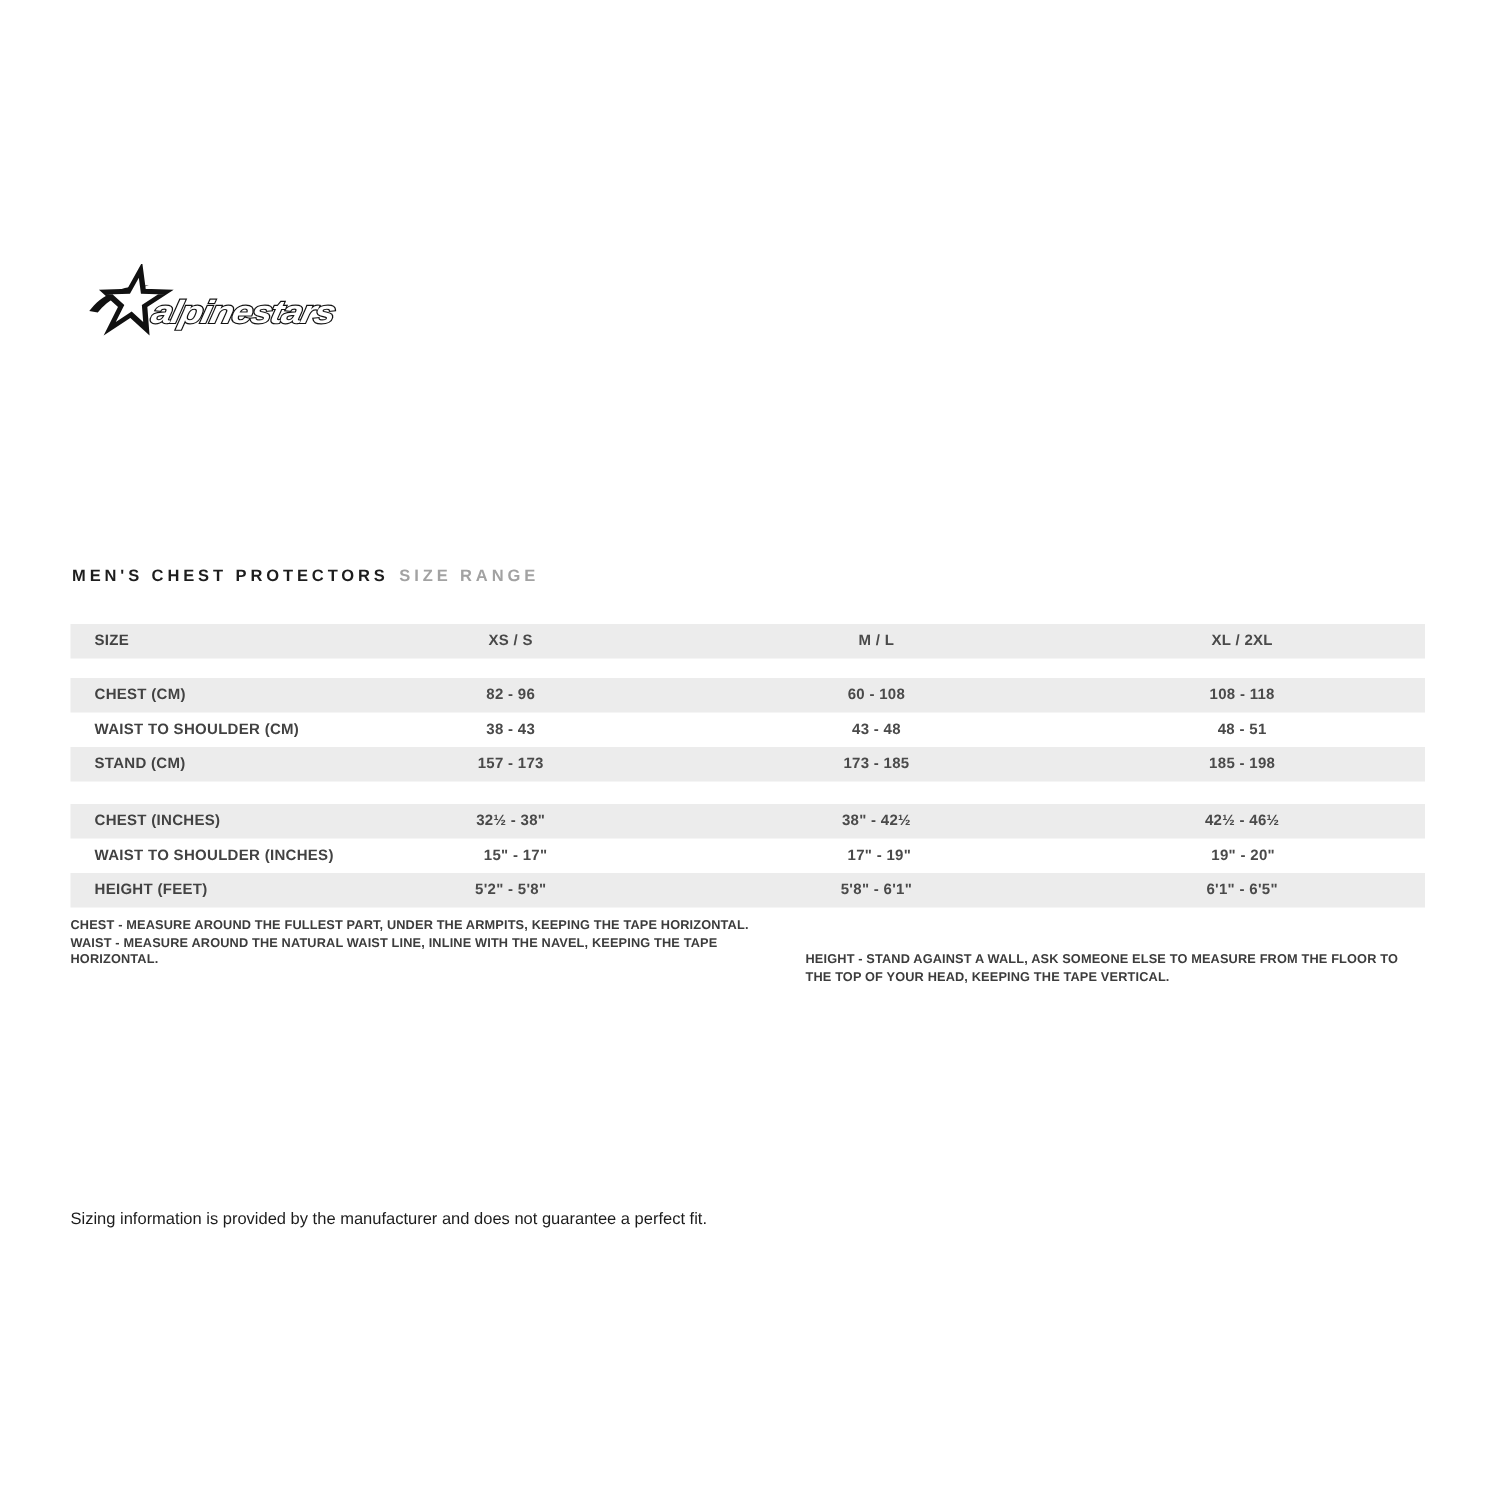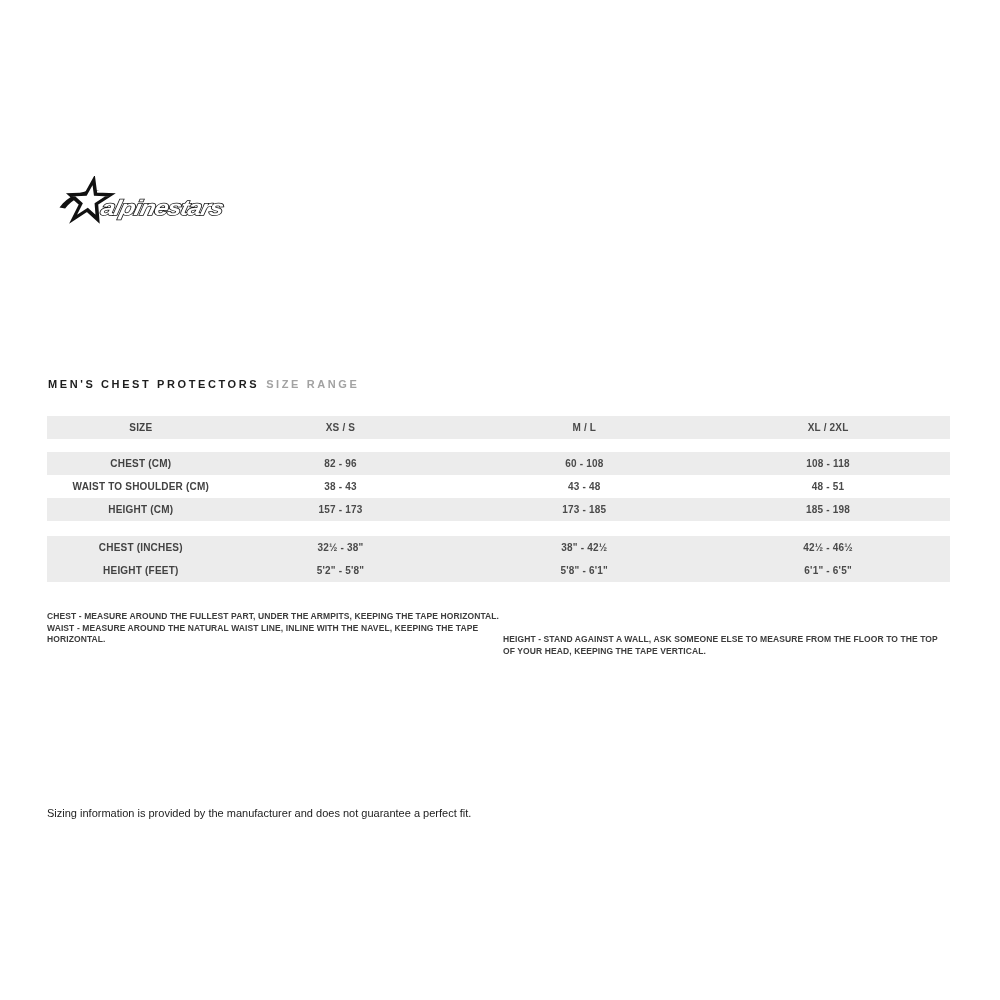--- a/index.html
+++ b/index.html
@@ -13,28 +13,28 @@
            letter-spacing:2.6px; color:#1d1d1d; white-space:nowrap; }
   .title .sub { color:#a2a2a2; margin-left:7px; font-weight:bold; }
 
   .size-table { position:absolute; left:47px; top:416px; width:903px;
                 font-stretch:condensed; }
   .trow { display:flex; height:23px; align-items:center; font-size:10px; font-weight:bold;
           color:#4a4a4a; }
   .trow.shaded { background:#ececec; }
   .cell { white-space:nowrap; }
   .cell.label { flex:0 0 19%; padding-left:16px; box-sizing:border-box; letter-spacing:0.2px;
-                color:#424242;text-align:center; }
+                color:#424242; }
   .cell.val { flex:1 1 0; text-align:center; letter-spacing:0.2px; }
   .gap-sm { height:13px; }
   .gap-md { height:15px; }
 
   .footnotes { position:absolute; left:47px; top:611px; width:903px; display:flex;
                font-size:8.5px; font-weight:bold; color:#3c3c3c; line-height:11.5px;
-               letter-spacing:0.1px; font-stretch:condensed; }
+               letter-spacing:0.1px; font-stretch:condensed;gap:34px; }
   .fn-left { width:456px; flex:0 0 456px; }
   .fn-right { flex:1 1 auto; max-width:452px;margin-top:23px; }
 
   .disclaimer { position:absolute; left:47px; top:806px; font-size:11px; color:#1c1c1c;
                 line-height:15px; font-weight:normal; }
 </style>
 </head>
 <body>
 
 <div class="page">
@@ -70,33 +70,39 @@
       <div class="cell val">60 - 108</div>
       <div class="cell val">108 - 118</div>
     </div>
     <div class="trow">
       <div class="cell label">WAIST TO SHOULDER (CM)</div>
       <div class="cell val">38 - 43</div>
       <div class="cell val">43 - 48</div>
       <div class="cell val">48 - 51</div>
     </div>
     <div class="trow shaded">
-      <div class="cell label">HEIGHT (CM)</div>
+      <div class="cell label">STAND (CM)</div>
       <div class="cell val">157 - 173</div>
       <div class="cell val">173 - 185</div>
       <div class="cell val">185 - 198</div>
     </div>
 
     <div class="gap-md"></div>
 
     <div class="trow shaded">
       <div class="cell label">CHEST (INCHES)</div>
       <div class="cell val">32½ - 38"</div>
       <div class="cell val">38" - 42½</div>
       <div class="cell val">42½ - 46½</div>
+    </div>
+    <div class="trow">
+      <div class="cell label">WAIST TO SHOULDER (INCHES)</div>
+      <div class="cell val">15" - 17"</div>
+      <div class="cell val">17" - 19"</div>
+      <div class="cell val">19" - 20"</div>
     </div>
     <div class="trow shaded">
       <div class="cell label">HEIGHT (FEET)</div>
       <div class="cell val">5'2" - 5'8"</div>
       <div class="cell val">5'8" - 6'1"</div>
       <div class="cell val">6'1" - 6'5"</div>
     </div>
   </div>
 
   <div class="footnotes">

